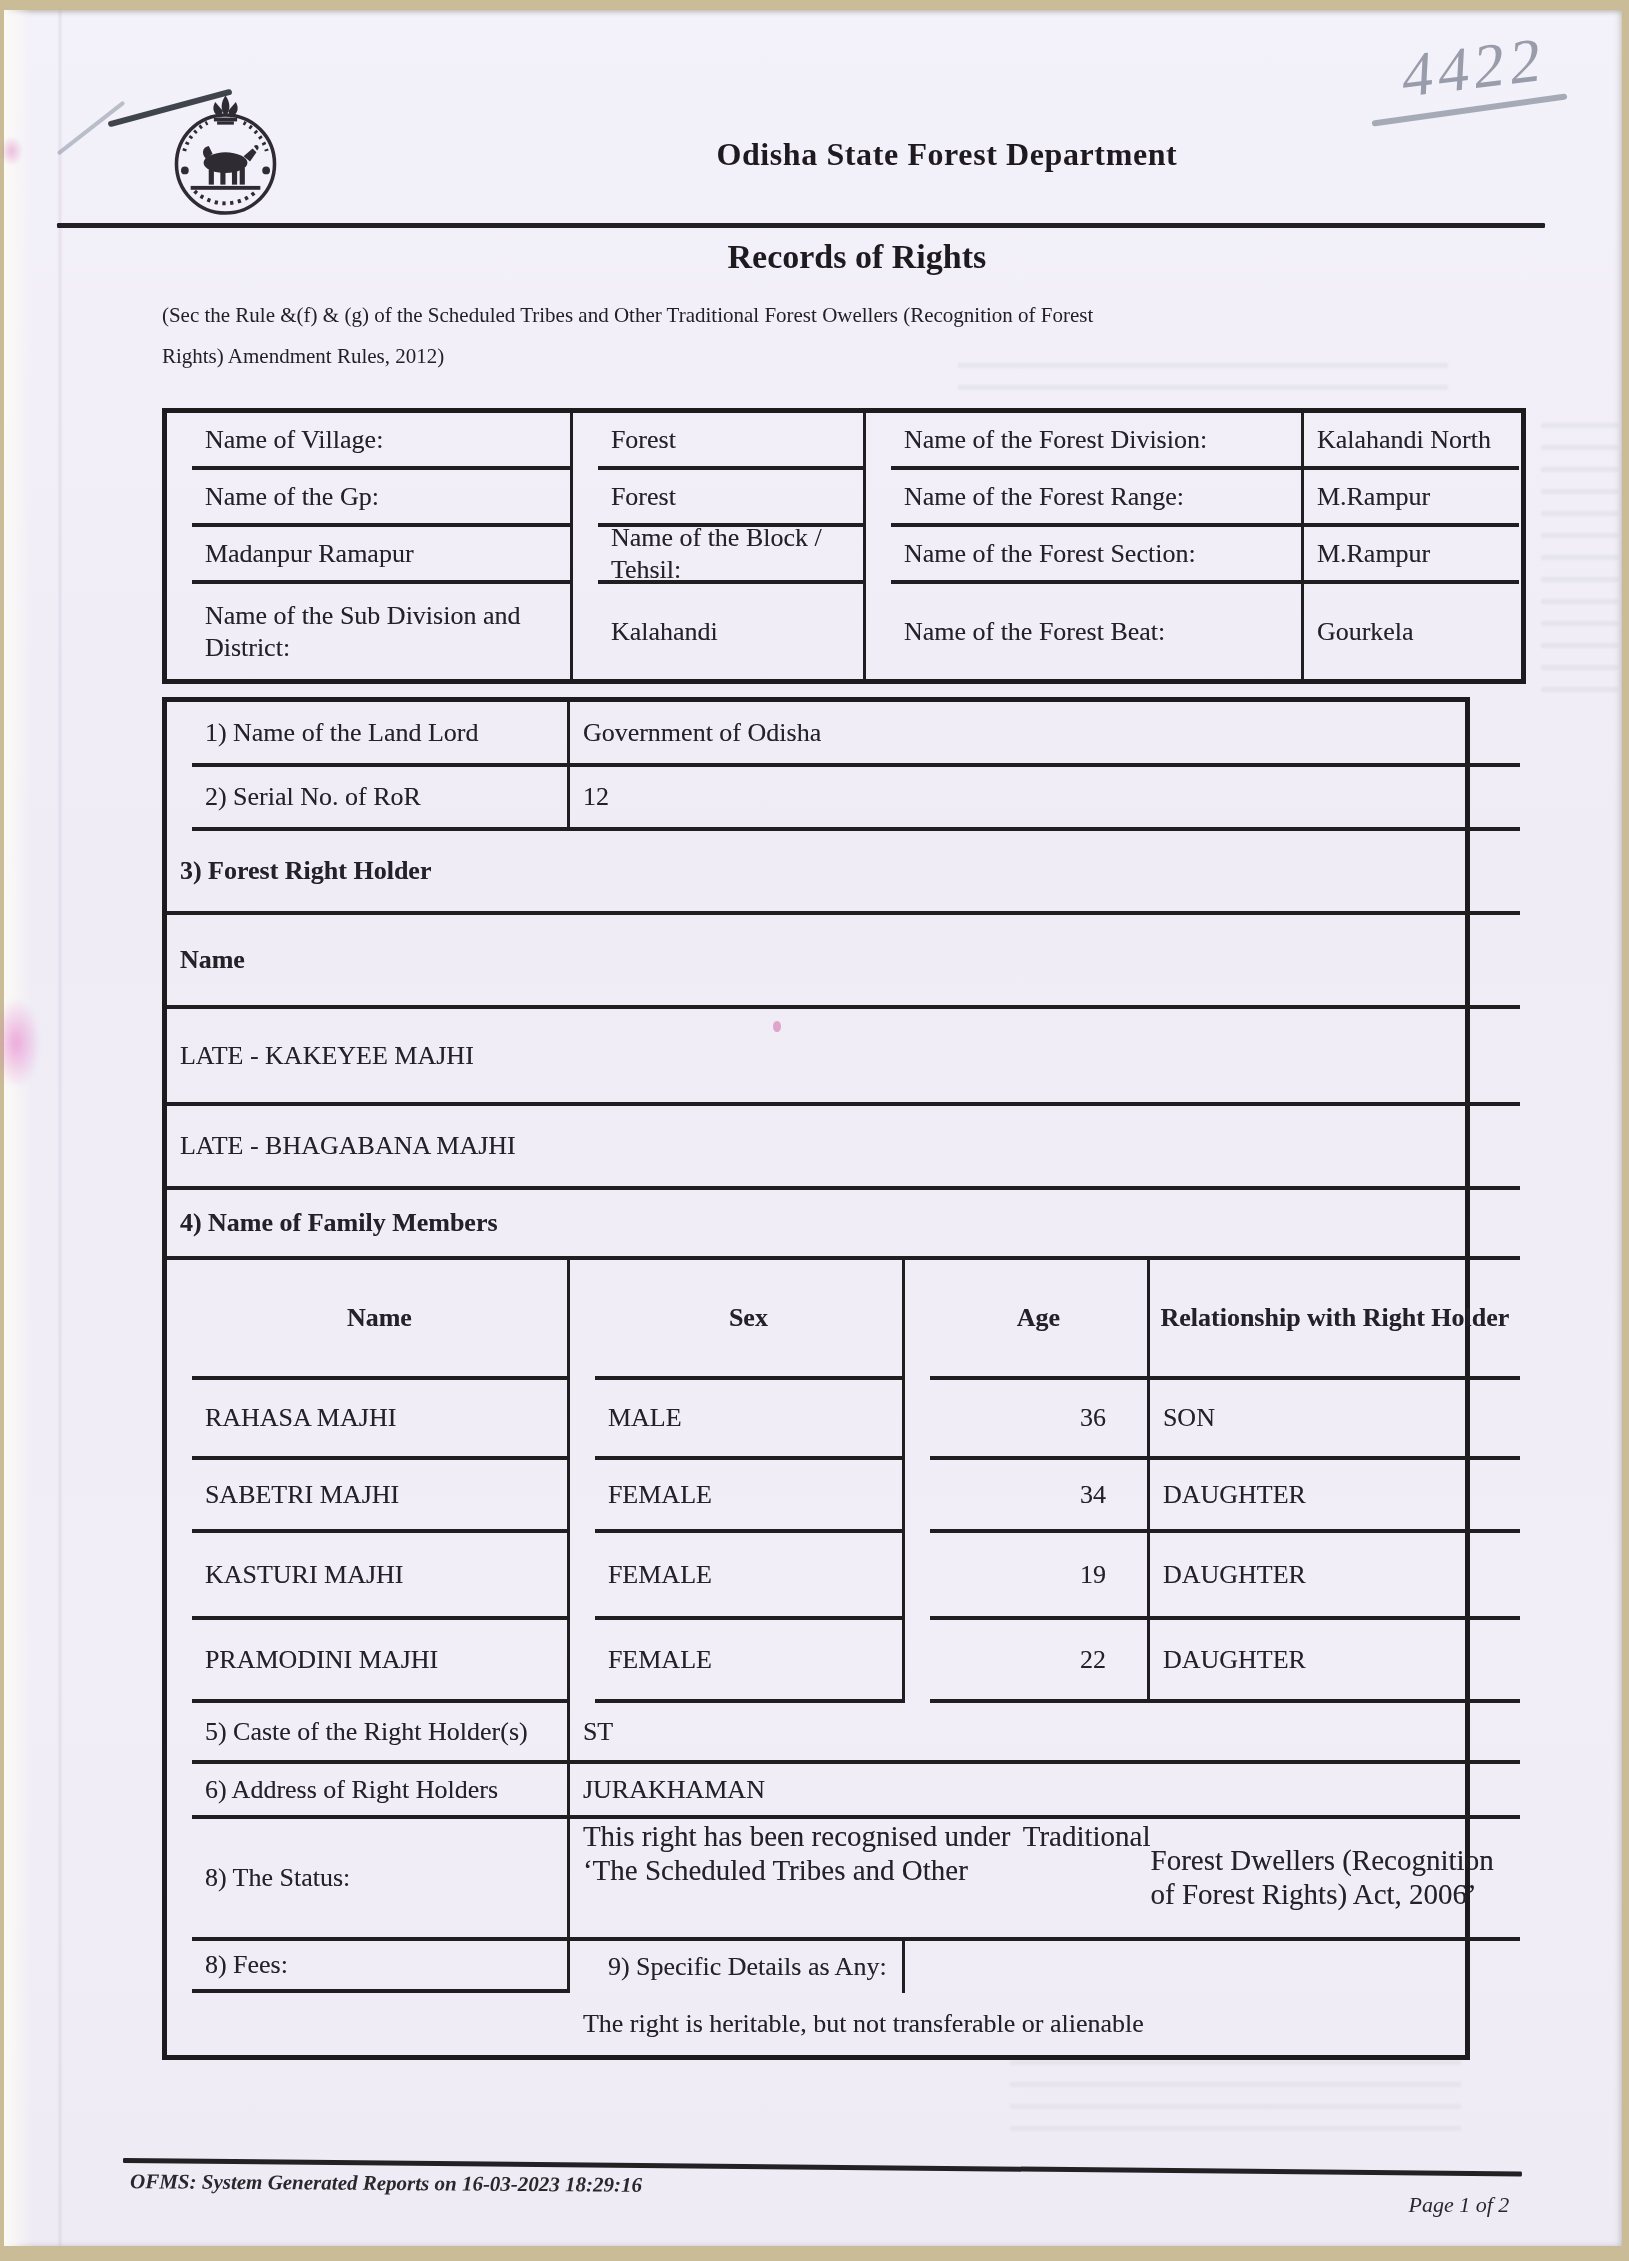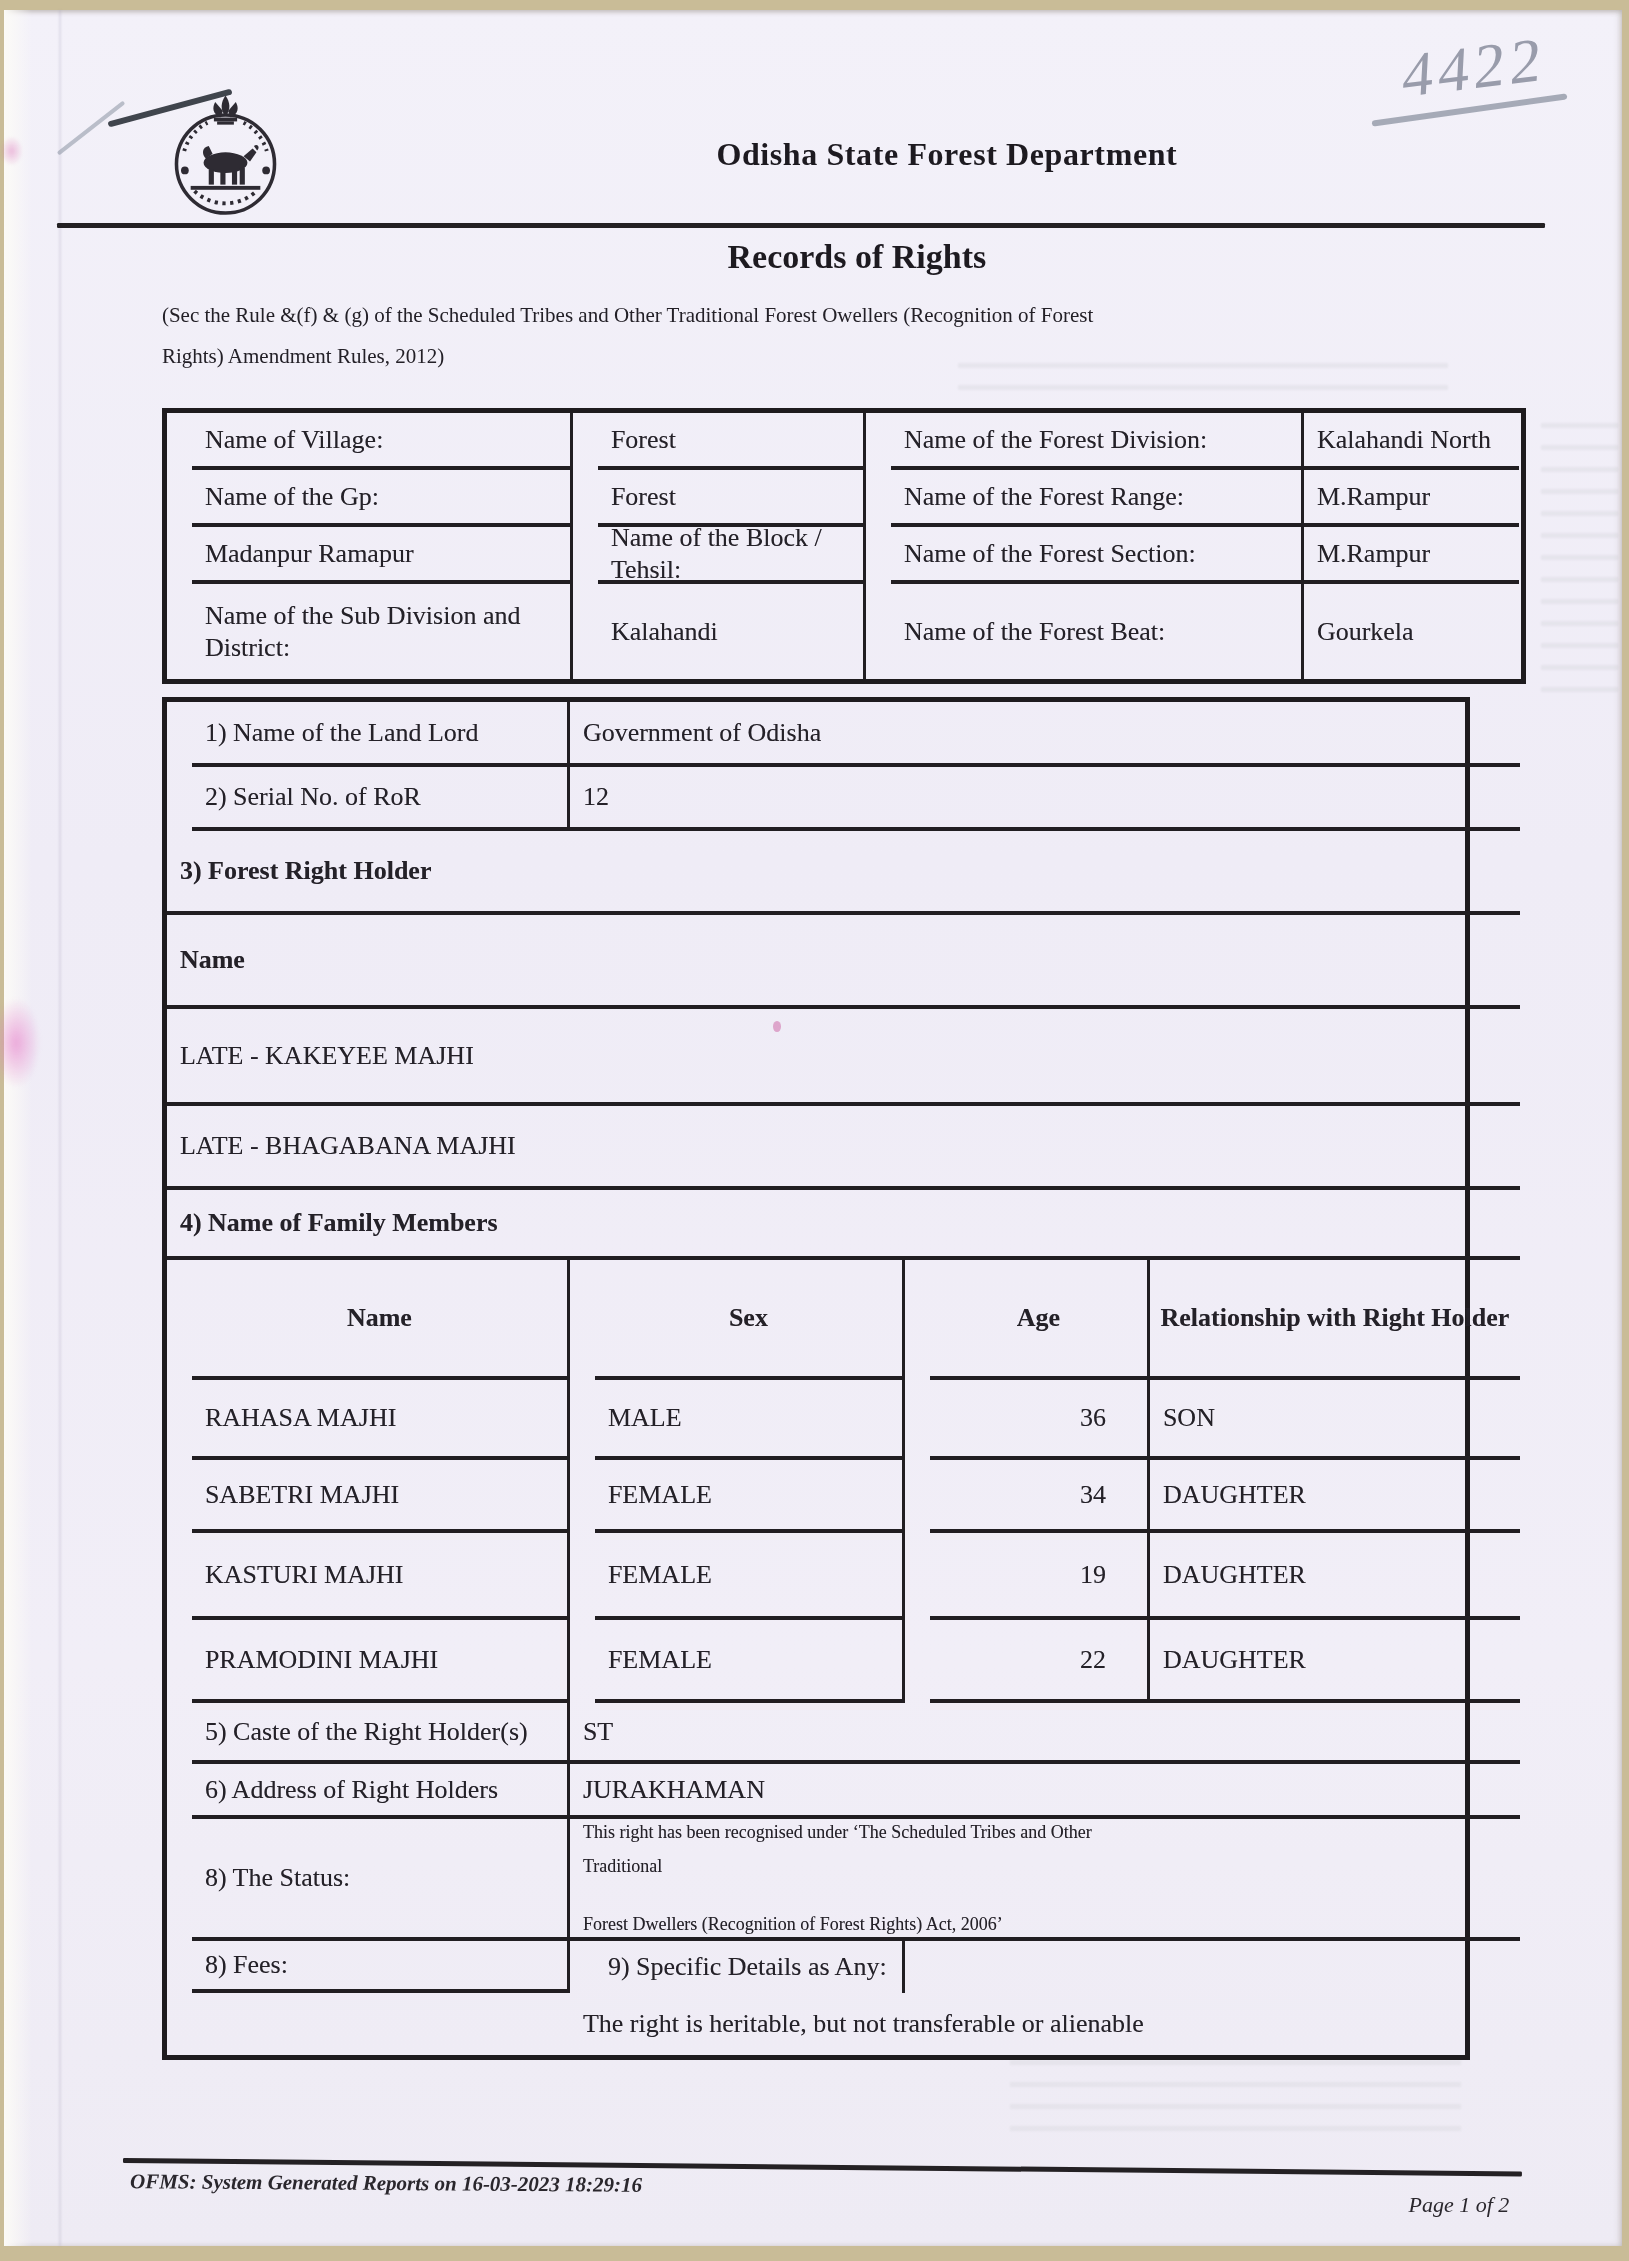--- a/index.html
+++ b/index.html
@@ -67,21 +67,21 @@
     padding-left:13px; padding-right:6.4px;
     text-shadow: 0 0 0.6px rgba(40,36,46,.35);
   }
   .br { border-right:3.9px solid #211e22;margin-left:25px; }
   .bb { border-bottom:4.5px solid #211e22; }
   .span-val { grid-column: 2 / -1; }
   .full { grid-column: 1 / -1; }
   .bold { font-weight:700; }
   .hdr { justify-content:center; text-align:center; padding:0 10.3px; font-weight:700; }
   .age-cell { padding-left:150px; }
-  .status-cell { flex-direction:column; align-items:flex-start; justify-content:center; font-size:18px; line-height:34px; }
+  .status-cell { flex-direction:row; align-items:flex-start; justify-content:center; font-size:29px; line-height:34px; }
   .status-cell .gap { margin-top:24px; }
   
   .rule-2 {
     position:absolute; left:119px; top:2148px; width:1399px; height:4.5px;
     background:#242124; transform: rotate(0.55deg); transform-origin:left center; border-radius:1.3px;
   }
   .footer-left {
     position:absolute; left:126px; top:2161px;
     font-style:italic; font-weight:700; font-size:21px; color:#2a272d;
     transform: rotate(0.4deg);

